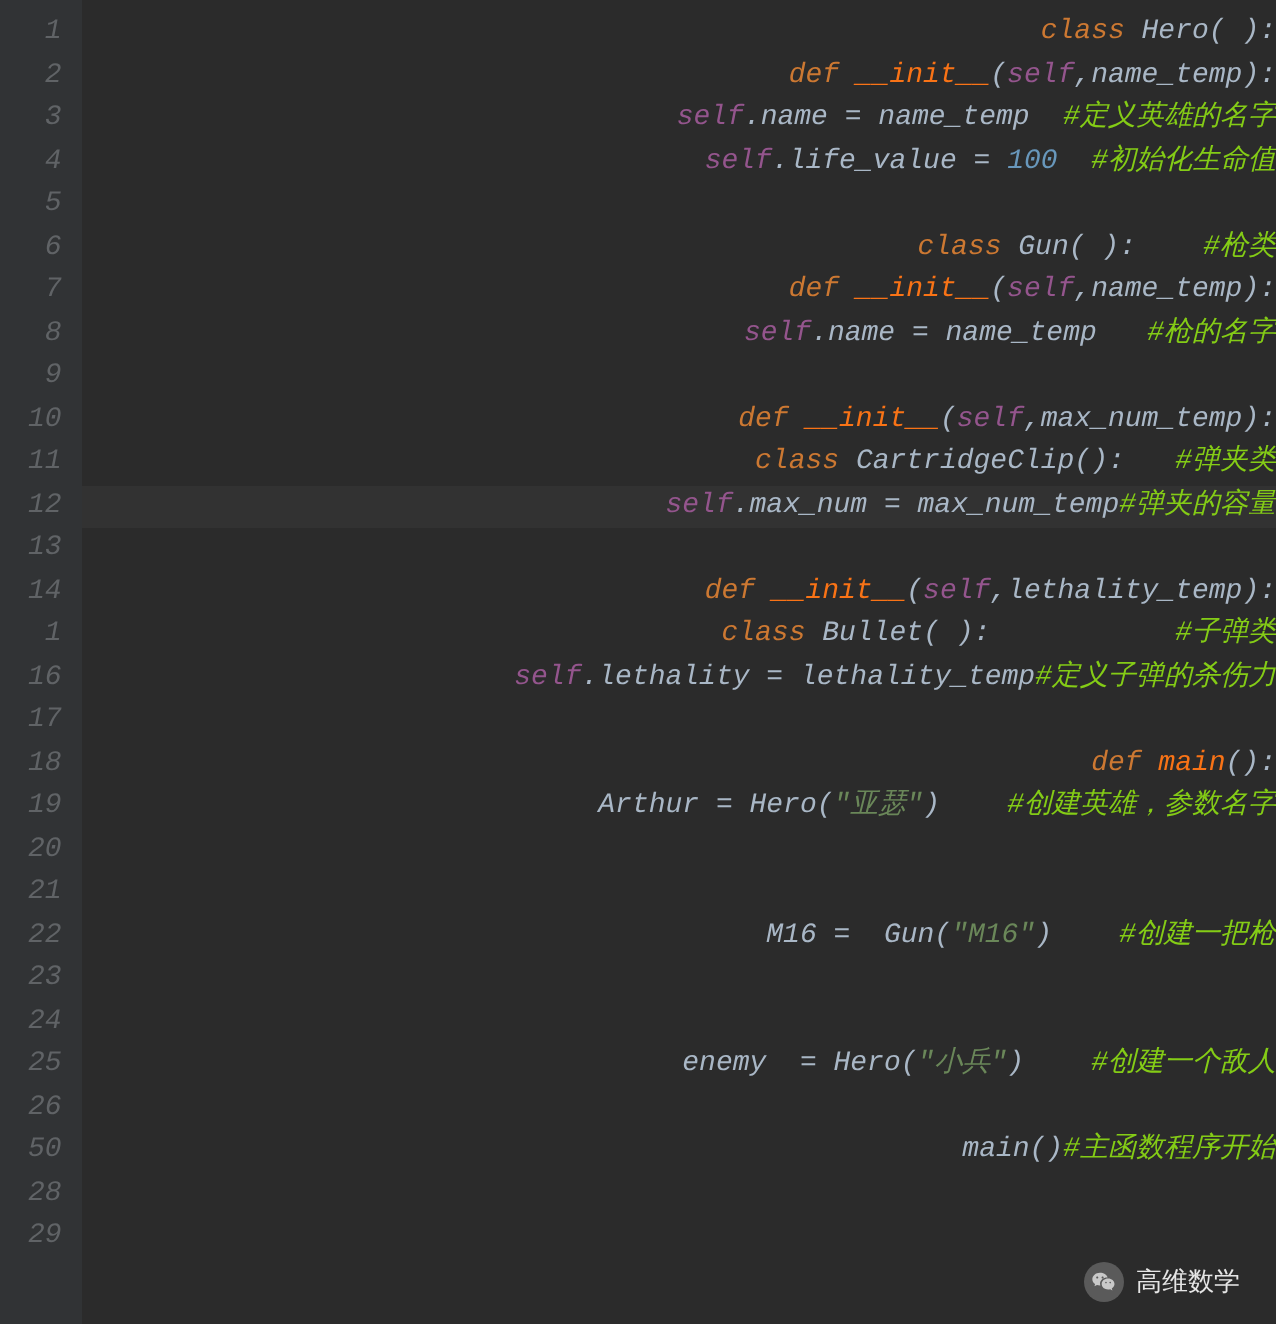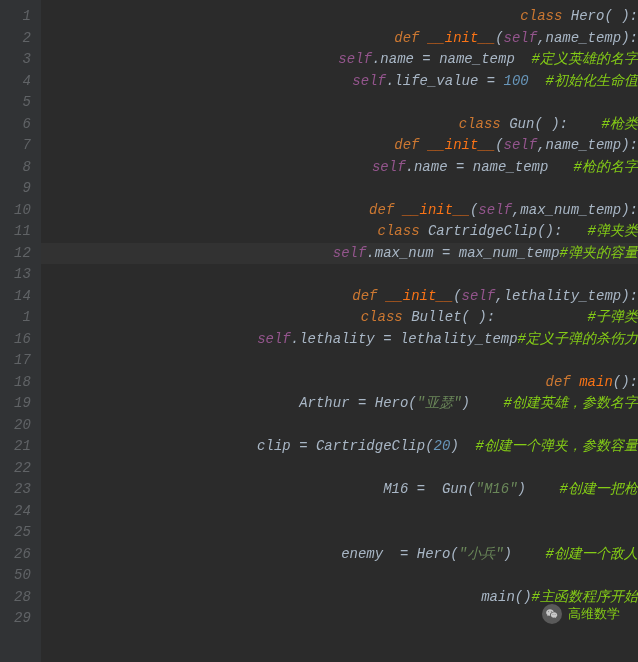--- a/index.html
+++ b/index.html
@@ -51,23 +51,23 @@
 .param { color: #a9b7c6; font-style: italic; margin-top: 32px; }
 .str { color: #6a8759; }
 .num { color: #6897bb; }
 .cmt { color: #84cc16; }
 .ident { color: #a9b7c6; font-family: Liberation Mono, monospace; }
 .op { color: #a9b7c6; }
 .paren { color: #a9b7c6; }
 .classname { color: #a9b7c6; }
 .watermark {
   position: absolute;
-  bottom: 38px;
+  bottom: 11px;
   right: 18px;
-  color: #84cc16;
+  color: #e5e5e5;
   font-size: 13px;
   display: flex;
   align-items: center;
   gap: 6px;
   font-style: normal;
   font-family: Liberation Serif, serif;
 }
 .watermark-icon {
   width: 20px;
   height: 20px;
@@ -128,21 +128,20 @@
       <div class="line"><span class="kw">class </span><span class="classname">CartridgeClip</span><span class="paren">():   </span><span class="cmt">#弹夹类</span></div>
       <div class="line current"><span>        </span><span class="self">self</span><span class="ident">.max_num = max_num_temp</span><span class="cmt">#弹夹的容量</span></div>
       <div class="line"></div>
       <div class="line"><span>    </span><span class="kw">def </span><span class="fn">__init__</span><span class="paren">(</span><span class="self">self</span><span class="op">,</span><span class="param">lethality_temp</span><span class="paren">):</span></div>
       <div class="line"><span class="kw">class </span><span class="classname">Bullet</span><span class="paren">( ):           </span><span class="cmt">#子弹类</span></div>
       <div class="line"><span>        </span><span class="self">self</span><span class="ident">.lethality = lethality_temp</span><span class="cmt">#定义子弹的杀伤力</span></div>
       <div class="line"></div>
       <div class="line"><span class="kw">def </span><span class="fn">main</span><span class="paren">():</span></div>
       <div class="line"><span class="ident">    Arthur = Hero(</span><span class="str">"亚瑟"</span><span class="ident">)    </span><span class="cmt">#创建英雄，参数名字</span></div>
       <div class="line"></div>
-      <div class="line"><span class="ident">    clip = CartridgeClip(</span><span class="num">20</span><span class="ident">)  </span><span class="cmt">#创建一个弹夹，参数容量</span></div>
       <div class="line"></div>
       <div class="line"><span class="ident">    M16 =  Gun(</span><span class="str">"M16"</span><span class="ident">)    </span><span class="cmt">#创建一把枪</span></div>
       <div class="line"></div>
       <div class="line"></div>
       <div class="line"><span class="ident">    enemy  = Hero(</span><span class="str">"小兵"</span><span class="ident">)    </span><span class="cmt">#创建一个敌人</span></div>
       <div class="line"></div>
       <div class="line"><span class="ident">main()</span><span class="cmt">#主函数程序开始</span></div>
     </div>
 </div>
 

